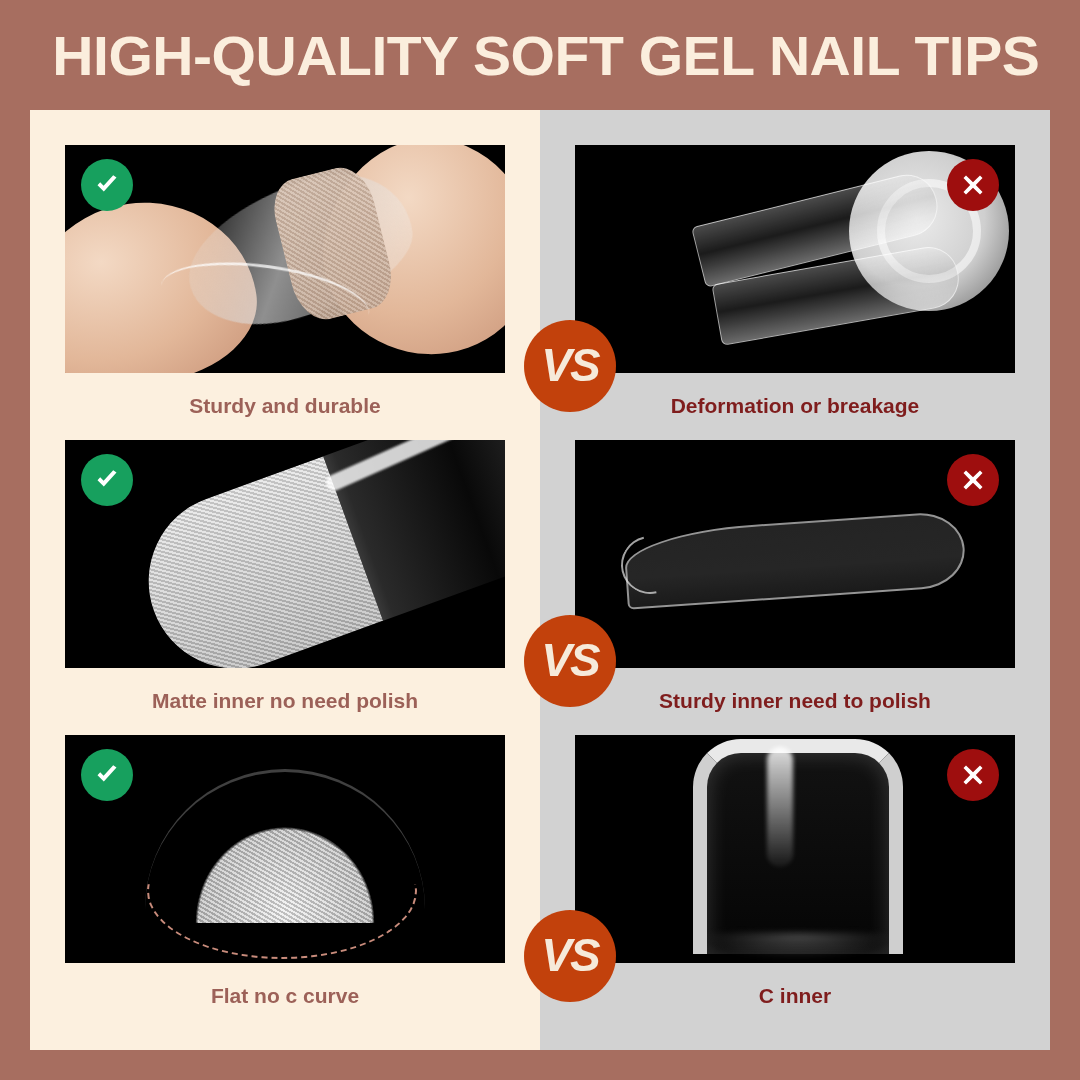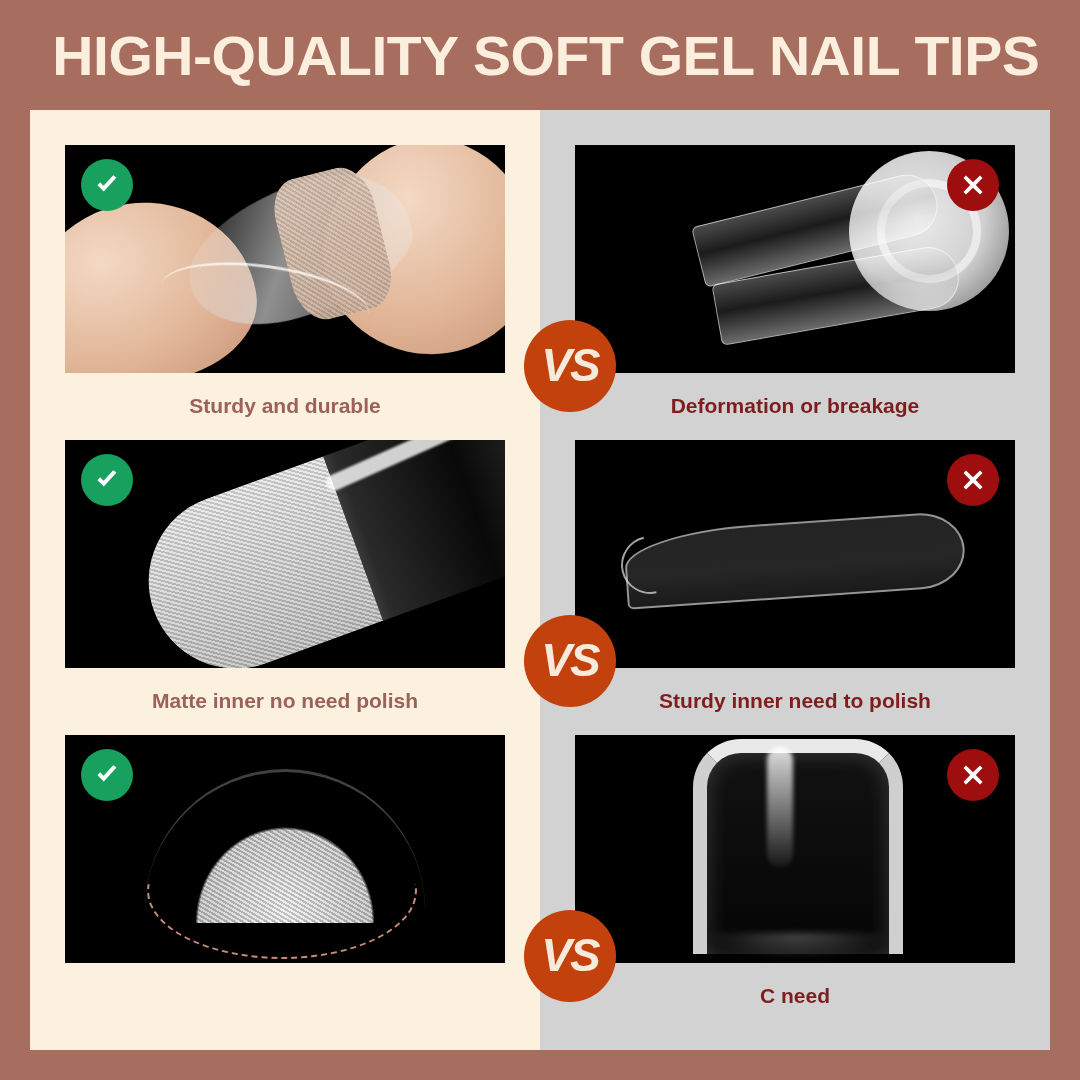--- a/index.html
+++ b/index.html
@@ -389,20 +389,21 @@
               <div class="dome"></div>
               <div class="dome-shell"></div>
               <div class="dashed-arc2"></div>
             </div>
             <div class="badge check">
               <svg width="30" height="30" viewBox="0 0 30 30" aria-hidden="true">
                 <path d="M5.5 15.2 L11.8 21.5 L24.5 7.5 L21.2 5.2 L11.6 15.8 L8.2 12.2 Z" fill="#ffffff"></path>
               </svg>
             </div>
           </div>
+          <div class="caption">Flat no c curve</div>
         </div>
 
       </div>
     </div>
 
     <div class="panel bad">
       <div class="panel-inner">
 
         <div class="cell r1">
           <div class="photo">
@@ -442,21 +443,21 @@
               <div class="ccurve"></div>
               <div class="ccurve-gloss"></div>
               <div class="ccurve-reflect"></div>
             </div>
             <div class="badge cross">
               <svg width="30" height="30" viewBox="0 0 30 30" aria-hidden="true">
                 <path d="M8 5.5 L15 12.2 L22 5.5 L24.5 8 L17.8 15 L24.5 22 L22 24.5 L15 17.8 L8 24.5 L5.5 22 L12.2 15 L5.5 8 Z" fill="#ffffff"></path>
               </svg>
             </div>
           </div>
-          <div class="caption">C need</div>
+          <div class="caption">C inner</div>
         </div>
 
       </div>
     </div>
 
     <div class="vs v1">
       <span class="vs-label">VS</span>
     </div>
     <div class="vs v2">
       <span class="vs-label">VS</span>

